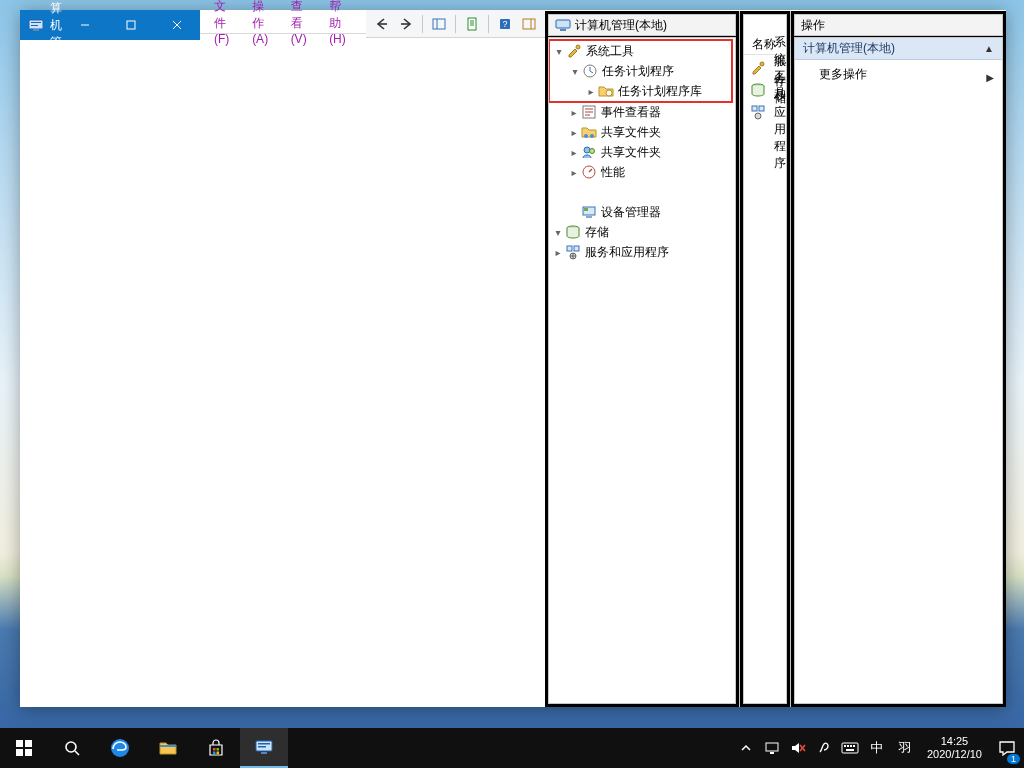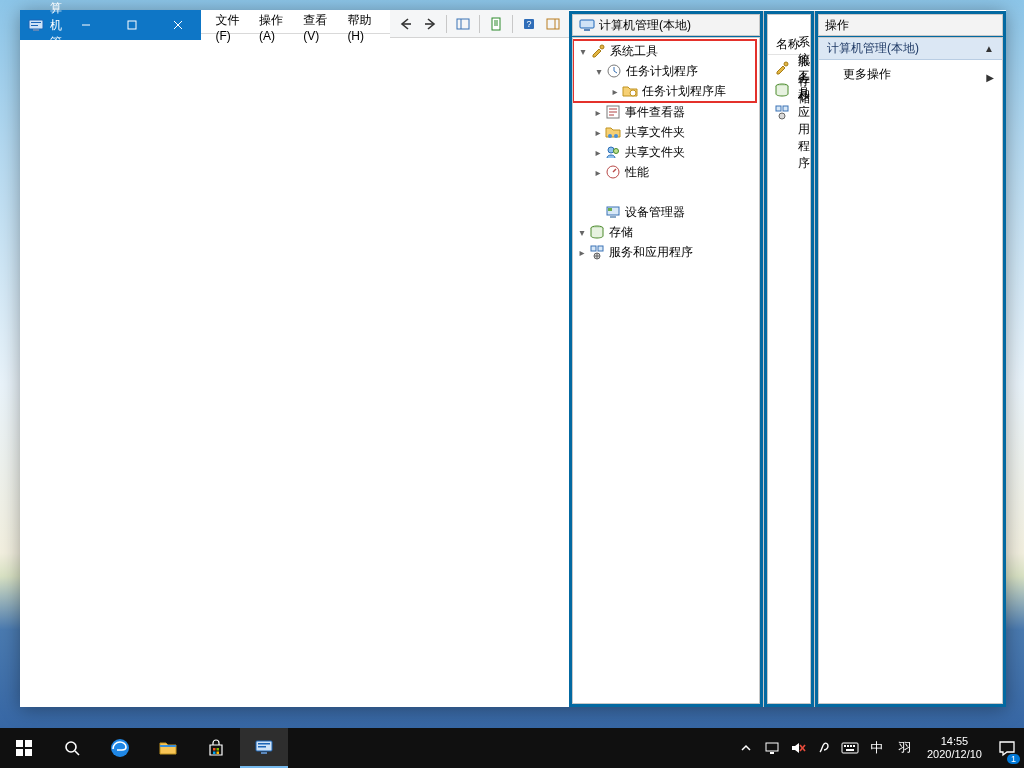--- a/index.html
+++ b/index.html
@@ -11,36 +11,36 @@
 
 
 .window { position:absolute; left:20px; top:10px; width:986px; height:697px; background:#fff; display:flex; flex-direction:row; box-shadow: 0 2px 18px rgba(0,0,0,.35); }
 .titlebar { height:30px; background:#0e76c6; color:#fff; display:flex; align-items:center; padding:0 0 0 8px; font-size:12px; }
 .titlebar .app-icon { width:16px; height:16px; margin-right:6px; display:inline-flex; align-items:center; justify-content:center; }
 .titlebar .title-text { flex:1; }
 .win-controls { display:flex; height:100%; }
 .win-btn { width:46px; display:flex; align-items:center; justify-content:center; color:#fff; }
 .win-btn svg { stroke:#fff; }
 
-.menubar { height:24px; background:#fff; border-bottom:1px solid #d9d9d9; display:flex; padding:0 6px; font-size:12px; color:#000000; }
+.menubar { height:24px; background:#fff; border-bottom:1px solid #d9d9d9; display:flex; align-items:center; padding:0 6px; font-size:12px; color:#a21caf; }
 .menu-item { padding:2px 8px; }
 
 .toolbar { height:28px; background:#f5f6f7; border-bottom:1px solid #d4d4d4; display:flex; align-items:center; padding:0 4px; gap:0; }
 .tool-btn { width:22px; height:22px; margin:0 1px; display:inline-flex; align-items:center; justify-content:center; border:1px solid transparent; }
 .tool-sep { width:1px; height:18px; background:#c8c8c8; margin:0 4px; }
 
 .client { flex:1; display:flex; border-top:1px solid #fff; }
-.panel { display:flex; flex-direction:column; background:#0369a1; }
+.panel { display:flex; flex-direction:column; background:#000000; }
 .panel + .panel { border-left:1px solid #c8c8c8; }
 .panel-header { height:22px; display:flex; align-items:center; padding:0 6px; font-size:12px; border:1px solid #c8c8c8; background:#f3f3f3; margin:3px 3px 0 3px; }
 .panel-body { flex:1; border:1px solid #c8c8c8; margin:1px 3px 3px 3px; overflow:auto; background:#fff; }
 
 .left-panel { width:194px; }
 .center-panel { flex:1; }
-.right-panel { width:192px; }
+.right-panel { width:216px; }
 
 
 .tree { padding:2px 0; font-size:12px; color:#000; }
 .tree-row { display:flex; align-items:center; height:20px; white-space:nowrap; padding-right:4px; }
 .expander { width:14px; display:inline-flex; align-items:center; justify-content:center; color:#666; font-size:10px; user-select:none; }
 .expander.blank { color:transparent; }
 .ticon { width:16px; height:16px; margin-right:4px; display:inline-flex; align-items:center; justify-content:center; }
 .tree-label { }
 .highlight-box { border:2px solid #e4312b; margin:-1px 2px -1px -1px; }
 
@@ -426,21 +426,21 @@
     </div>
     <div class="tray-icon" style="width:20px;font-size:13px;justify-content:center;">
       <span>中</span>
     </div>
     <div class="tray-icon" style="width:20px;font-size:13px;justify-content:center;">
       <span>羽</span>
     </div>
   </div>
 
   <div class="clock">
-    <span>14:55</span>
+    <span>14:25</span>
     <span>2020/12/10</span>
   </div>
 
   <div class="notif">
     <svg width="18" height="18" viewBox="0 0 18 18">
         <path d="M2 3h14v10H9l-4 3v-3H2z" fill="none" stroke="#fff" stroke-width="1.3"></path>
       </svg>
     <span class="badge">1</span>
   </div>
 </div>

